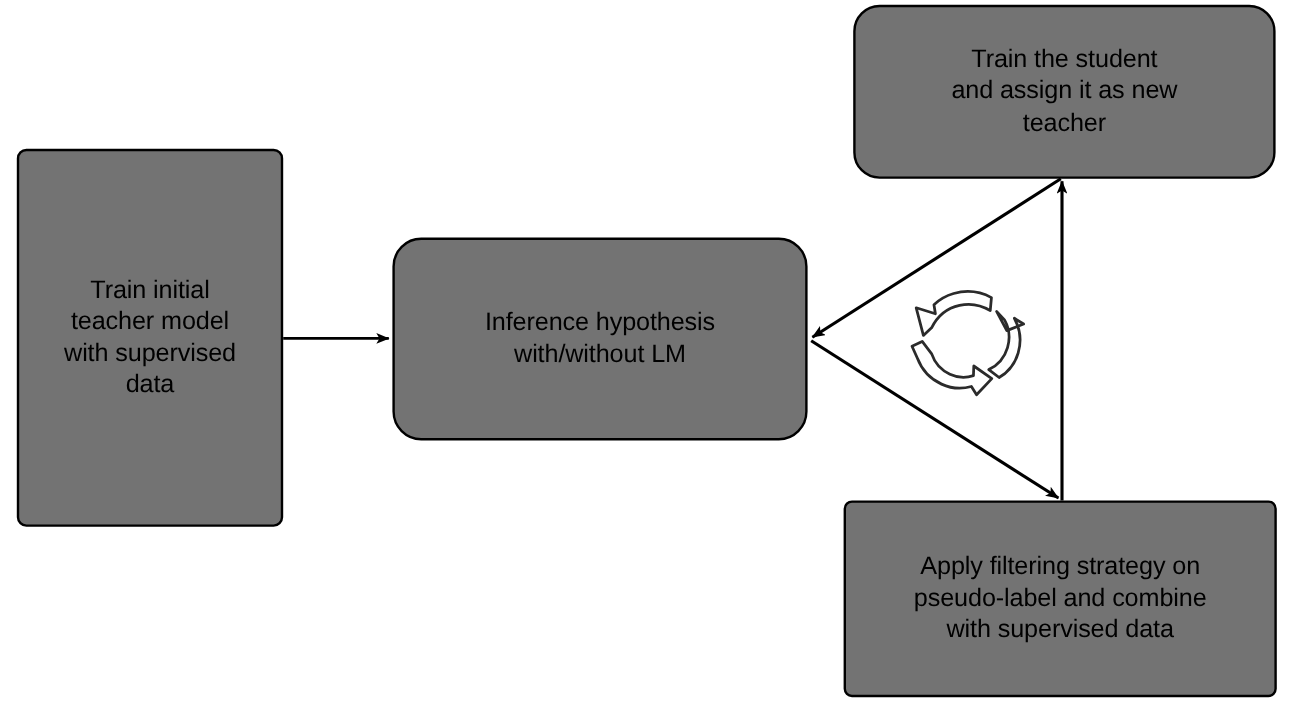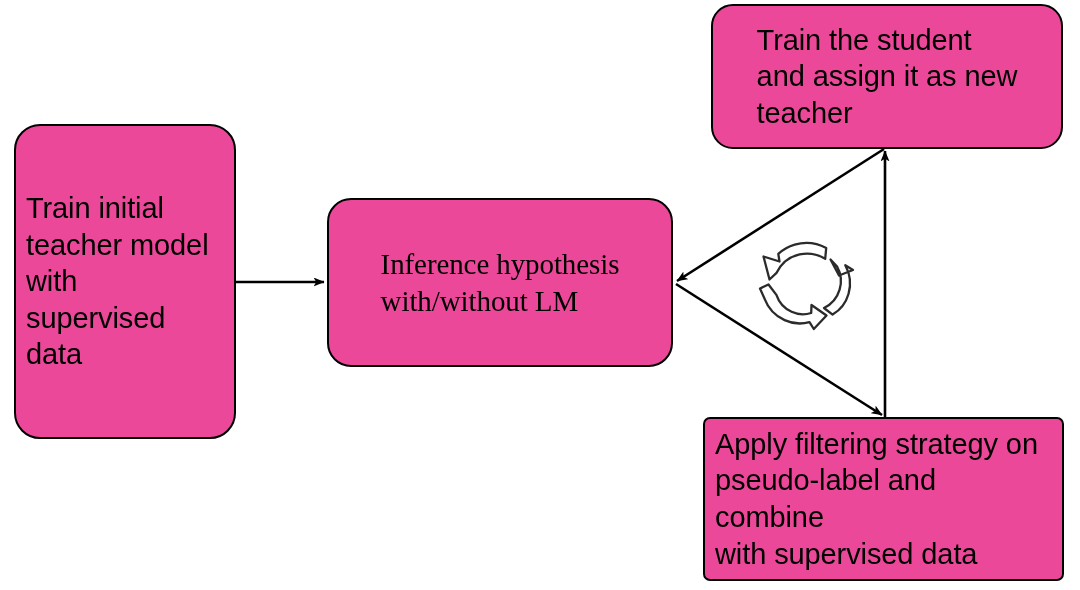--- a/index.html
+++ b/index.html
@@ -22,49 +22,48 @@
     position: absolute;
     left: 0;
     top: 0;
     width: 1080px;
     height: 590px;
     pointer-events: none;
   }
   .node {
     position: absolute;
     box-sizing: border-box;
-    background: #ec4899;
+    background: #737373;
     border: 2.2px solid #000000;
     border-radius: 22px;
     display: flex;
     align-items: center;
     justify-content: center;
-    text-align: left;
+    text-align: center;
     color: #000000;
     font-family: "Liberation Sans", sans-serif;
-    font-size: 29px;
+    font-size: 21px;
     line-height: 1.26;
     letter-spacing: -0.1px;
     white-space: pre-line;
     padding: 4px 10px;
   }
   #node-initial-teacher {
     left: 14px;
     top: 124px;
     width: 222px;
     height: 315px;
-    border-radius: 26px;
+    border-radius: 8px;
   }
   #node-inference {
     left: 327px;
     top: 198px;
     width: 346px;
     height: 169px;
     border-radius: 24px;
-    font-family: Liberation Serif, serif;
   }
   #node-train-student {
     left: 711px;
     top: 4px;
     width: 352px;
     height: 145px;
     border-radius: 22px;
   }
   #node-filtering {
     left: 703px;

